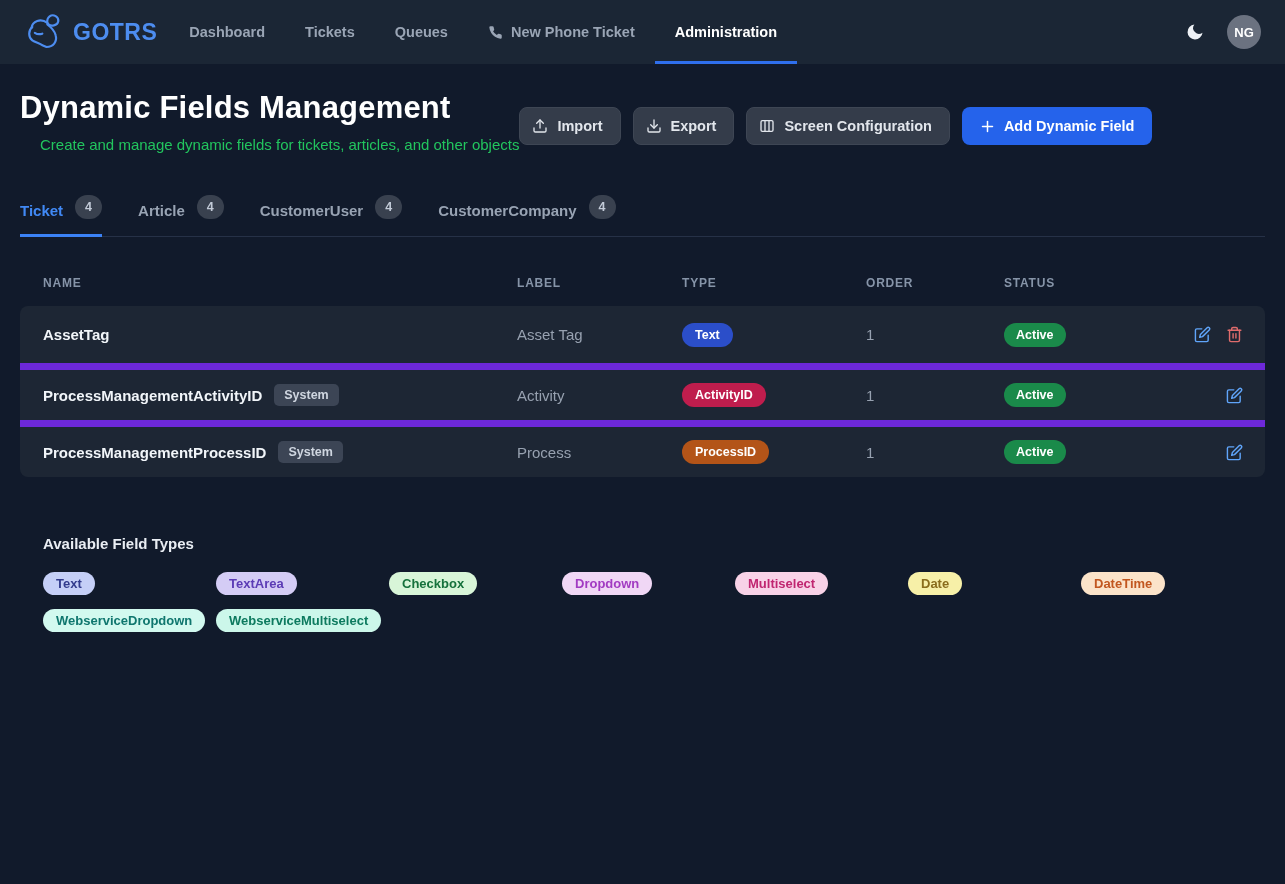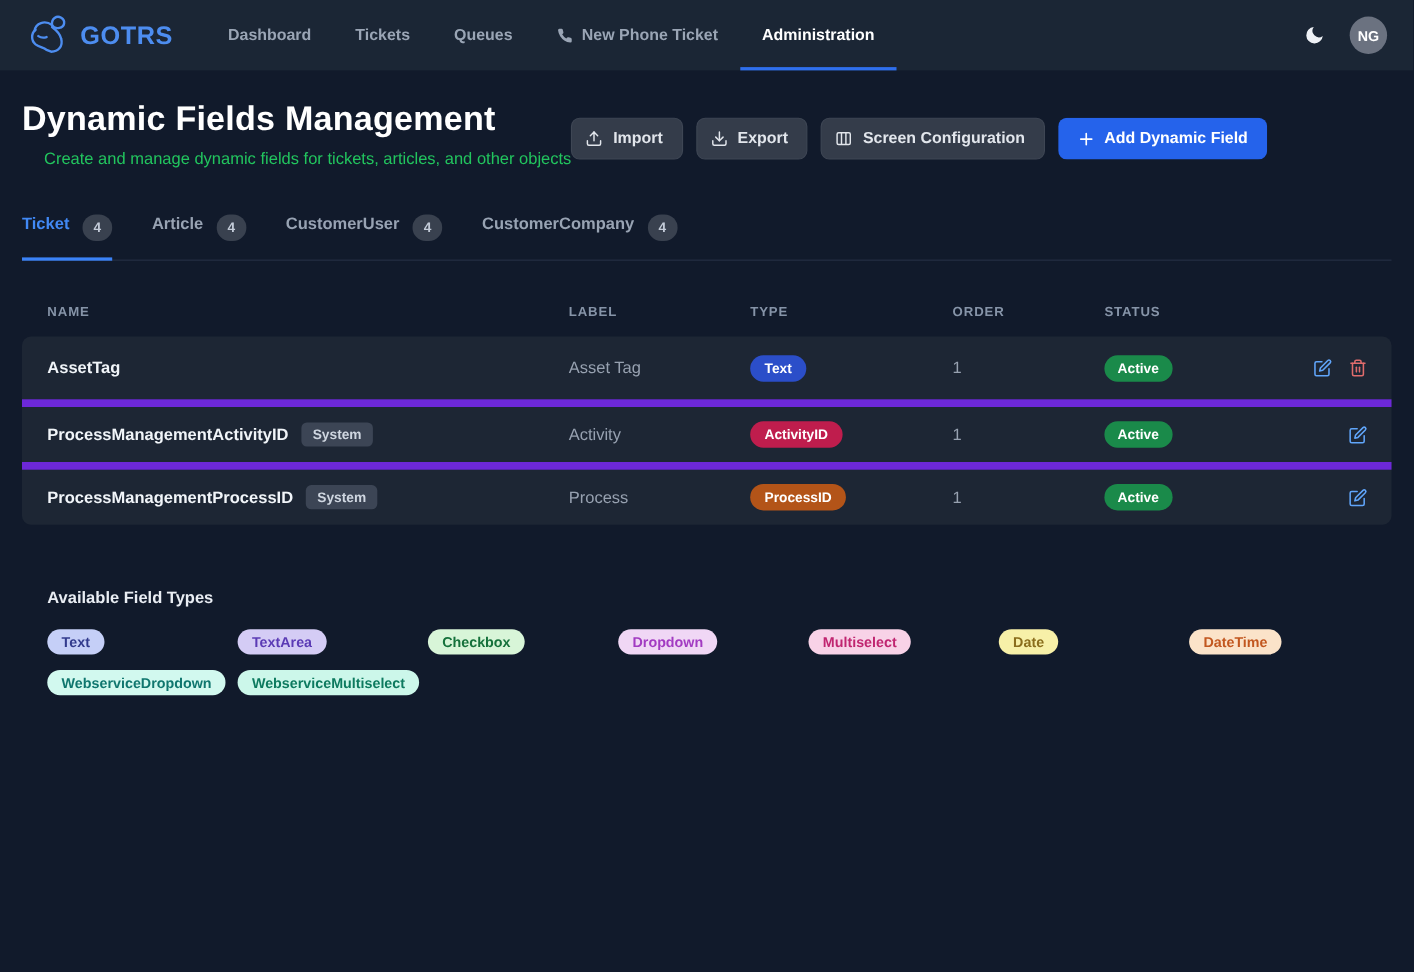--- a/index.html
+++ b/index.html
@@ -11,21 +11,21 @@
     overflow:hidden;
   }
   svg { display:block; }
 
   
   .navbar {
     height:64px; background:#1b2635;
     display:flex; align-items:stretch;
     padding:0 24px 0 24px;
   }
-  .brand { display:flex; align-items:center; gap:9px; cursor:pointer; margin-right:30px; }
+  .brand { display:flex; align-items:center; gap:9px; cursor:pointer; margin-right:12px; }
   .brand-text { color:#4d8df0; font-size:23px; font-weight:700; letter-spacing:0.5px; }
   .nav-items { display:flex; align-items:stretch; }
   .nav-item {
     display:flex; align-items:center; gap:8px;
     padding:0 20px; font-size:14.5px; font-weight:600;
     color:#9aa5b5; cursor:pointer; text-decoration:none;
     border-bottom:3px solid transparent; border-top:3px solid transparent;
   }
   .nav-item.active { color:#ffffff; border-bottom-color:#2f6fed; }
   .nav-right { margin-left:auto; display:flex; align-items:center; gap:18px; }
@@ -48,21 +48,21 @@
     font-family:inherit; font-size:14.5px; font-weight:600;
     border:1px solid transparent; cursor:pointer;
   }
   .btn.secondary { background:#343c4a; color:#e2e6ec; border-color:#3d4副655; }
   .btn.secondary { border-color:#3e4654;padding-left:12px; }
   .btn.primary { background:#2563eb; color:#ffffff; }
 
   
   .tabs { display:flex; column-gap:36px; margin-top:36px; border-bottom:1px solid #263147; }
   .tab {
-    display:flex; align-items:flex-start; gap:12px;
+    display:flex; align-items:flex-end; gap:12px;
     padding:6px 0 15px 0; cursor:pointer;
     font-size:15px; font-weight:600; color:#98a3b3;
     border-bottom:3px solid transparent; margin-bottom:-1px;
   }
   .tab.active { color:#4189f5; border-bottom-color:#3b82f6; }
   .tab-badge {
     background:#39414f; color:#c3cbd8; font-size:12.5px; font-weight:600;
     min-width:27px; height:24px; padding:0 8px; border-radius:999px;
     display:flex; align-items:center; justify-content:center;
   }

